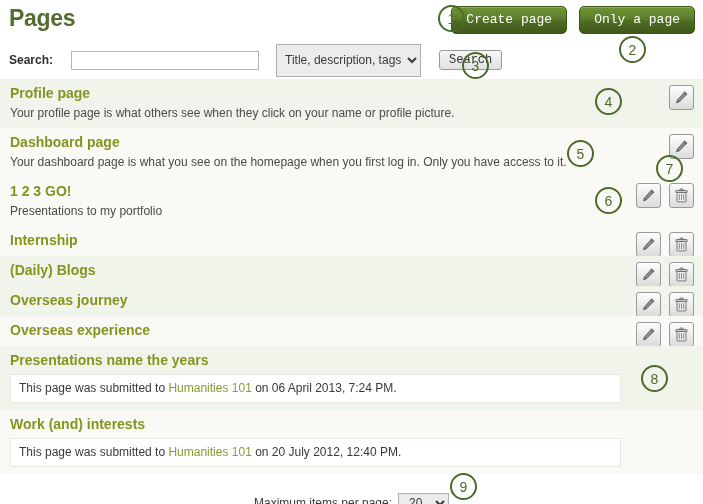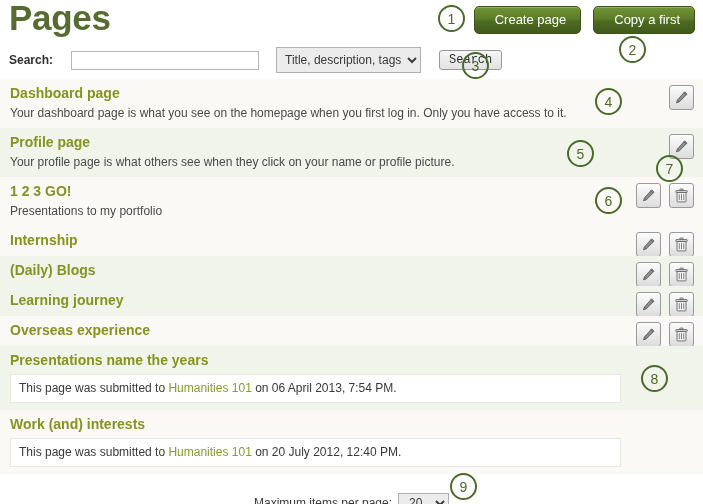--- a/index.html
+++ b/index.html
@@ -19,44 +19,44 @@
 
   
   .header {
     position: relative;
     height: 44px;
   }
   .page-title {
     position: absolute;
     left: 9px;
     top: 2px;
-    font-size: 35px;
+    font-size: 23px;
     font-weight: bold;
     color: #556b2f;
     letter-spacing: -0.3px;
     line-height: 32px;
   }
   .header-buttons {
     position: absolute;
     right: 8px;
     top: 6px;
     display: flex;
     gap: 12px;
   }
   .btn-green {
     background: linear-gradient(to bottom, #6f9434 0%, #5d7d2a 45%, #4e6b22 55%, #41591b 100%);
     border: 1px solid #3d5419;
     border-radius: 5px;
     color: #ffffff;
     font-size: 13px;
     font-weight: normal;
-    padding: 5px 14px 6px 20px;
+    padding: 5px 14px 6px 14px;
     cursor: pointer;
     box-shadow: 0 1px 0 rgba(255,255,255,0.25) inset;
-    font-family: Liberation Sans, sans-serif;
+    font-family: Liberation Mono, monospace;
     line-height: 15px;
   }
 
   
   .searchbar {
     position: relative;
     height: 32px;
     padding-left: 9px;
     display: flex;
     align-items: center;
@@ -74,21 +74,21 @@
     border: 1px solid #b6b6b6;
     background: #ffffff;
     font-size: 12px;
     font-family: "Liberation Sans", sans-serif;
     padding: 1px 3px;
     box-sizing: border-box;
     color: #333;
   }
   .search-select {
     margin-left: 5px;
-    height: 26px;
+    height: 33px;
     border: 1px solid #b0b0b0;
     background: #ececec;
     font-size: 12px;
     font-family: "Liberation Sans", sans-serif;
     color: #3a3a3a;
     padding: 1px 2px 1px 4px;
     box-sizing: border-box;
   }
   .search-button {
     margin-left: 6px;
@@ -214,54 +214,54 @@
     box-sizing: border-box;
   }
 </style>
 </head>
 <body>
 
 <div class="header">
   <div class="page-title">Pages</div>
   <div class="header-buttons">
     <button class="btn-green">Create page</button>
-    <button class="btn-green">Copy a first</button>
+    <button class="btn-green">Only a page</button>
   </div>
 </div>
 
 <div class="searchbar">
   <span class="search-label">Search:</span>
   <input class="search-input" type="text" value="" style="">
   <select class="search-select"><option>Title, description, tags</option><option>Tags only</option></select>
   <button class="search-button">Search</button>
 </div>
 
 <div class="page-list">
+    <div class="page-row alt-a"><a class="row-title olive">Profile page</a><div class="row-desc">Your profile page is what others see when they click on your name or profile picture.</div><div class="row-actions">
+        <button class="icon-btn">
+          <span>
+            <svg width="15" height="15" viewBox="0 0 16 16">
+              <path d="M11.4 1.9 L13.9 4.4 L5.6 12.7 L2.6 13.7 L3.6 10.7 Z" fill="#8c8c8c" stroke="#5f5f5f" stroke-width="0.9" stroke-linejoin="round"></path>
+              <path d="M3.6 10.7 L5.6 12.7" stroke="#5f5f5f" stroke-width="0.9"></path>
+              <path d="M10.4 2.9 L12.9 5.4" stroke="#5f5f5f" stroke-width="0.9"></path>
+            </svg>
+          </span>
+        </button>
+      </div></div>
     <div class="page-row alt-b"><a class="row-title olive">Dashboard page</a><div class="row-desc">Your dashboard page is what you see on the homepage when you first log in. Only you have access to it.</div><div class="row-actions">
         <button class="icon-btn">
           <span>
             <svg width="15" height="15" viewBox="0 0 16 16">
               <path d="M11.4 1.9 L13.9 4.4 L5.6 12.7 L2.6 13.7 L3.6 10.7 Z" fill="#8c8c8c" stroke="#5f5f5f" stroke-width="0.9" stroke-linejoin="round"></path>
               <path d="M3.6 10.7 L5.6 12.7" stroke="#5f5f5f" stroke-width="0.9"></path>
               <path d="M10.4 2.9 L12.9 5.4" stroke="#5f5f5f" stroke-width="0.9"></path>
             </svg>
           </span>
         </button>
       </div></div>
-    <div class="page-row alt-a"><a class="row-title olive">Profile page</a><div class="row-desc">Your profile page is what others see when they click on your name or profile picture.</div><div class="row-actions">
-        <button class="icon-btn">
-          <span>
-            <svg width="15" height="15" viewBox="0 0 16 16">
-              <path d="M11.4 1.9 L13.9 4.4 L5.6 12.7 L2.6 13.7 L3.6 10.7 Z" fill="#8c8c8c" stroke="#5f5f5f" stroke-width="0.9" stroke-linejoin="round"></path>
-              <path d="M3.6 10.7 L5.6 12.7" stroke="#5f5f5f" stroke-width="0.9"></path>
-              <path d="M10.4 2.9 L12.9 5.4" stroke="#5f5f5f" stroke-width="0.9"></path>
-            </svg>
-          </span>
-        </button>
-      </div></div>
     <div class="page-row alt-b"><a class="row-title olive">1 2 3 GO!</a><div class="row-desc">Presentations to my portfolio</div><div class="row-actions">
         <button class="icon-btn">
           <span>
             <svg width="15" height="15" viewBox="0 0 16 16">
               <path d="M11.4 1.9 L13.9 4.4 L5.6 12.7 L2.6 13.7 L3.6 10.7 Z" fill="#8c8c8c" stroke="#5f5f5f" stroke-width="0.9" stroke-linejoin="round"></path>
               <path d="M3.6 10.7 L5.6 12.7" stroke="#5f5f5f" stroke-width="0.9"></path>
               <path d="M10.4 2.9 L12.9 5.4" stroke="#5f5f5f" stroke-width="0.9"></path>
             </svg>
           </span>
         </button>
@@ -311,21 +311,21 @@
           <span>
             <svg width="15" height="16" viewBox="0 0 16 17">
               <rect x="3.2" y="4.6" width="9.6" height="10.2" rx="0.8" fill="#f2f2f2" stroke="#5f5f5f" stroke-width="0.9"></rect>
               <rect x="1.9" y="2.7" width="12.2" height="2.1" rx="0.6" fill="#d8d8d8" stroke="#5f5f5f" stroke-width="0.9"></rect>
               <rect x="6.2" y="1.1" width="3.6" height="1.6" rx="0.4" fill="#d8d8d8" stroke="#5f5f5f" stroke-width="0.9"></rect>
               <path d="M5.6 6.6 L5.6 12.9 M8 6.6 L8 12.9 M10.4 6.6 L10.4 12.9" stroke="#6e6e6e" stroke-width="0.9"></path>
             </svg>
           </span>
         </button>
       </div></div>
-    <div class="page-row alt-a"><a class="row-title olive">Learning journey</a><div class="row-actions">
+    <div class="page-row alt-a"><a class="row-title olive">Overseas journey</a><div class="row-actions">
         <button class="icon-btn">
           <span>
             <svg width="15" height="15" viewBox="0 0 16 16">
               <path d="M11.4 1.9 L13.9 4.4 L5.6 12.7 L2.6 13.7 L3.6 10.7 Z" fill="#8c8c8c" stroke="#5f5f5f" stroke-width="0.9" stroke-linejoin="round"></path>
               <path d="M3.6 10.7 L5.6 12.7" stroke="#5f5f5f" stroke-width="0.9"></path>
               <path d="M10.4 2.9 L12.9 5.4" stroke="#5f5f5f" stroke-width="0.9"></path>
             </svg>
           </span>
         </button>
         <button class="icon-btn">
@@ -353,21 +353,21 @@
           <span>
             <svg width="15" height="16" viewBox="0 0 16 17">
               <rect x="3.2" y="4.6" width="9.6" height="10.2" rx="0.8" fill="#f2f2f2" stroke="#5f5f5f" stroke-width="0.9"></rect>
               <rect x="1.9" y="2.7" width="12.2" height="2.1" rx="0.6" fill="#d8d8d8" stroke="#5f5f5f" stroke-width="0.9"></rect>
               <rect x="6.2" y="1.1" width="3.6" height="1.6" rx="0.4" fill="#d8d8d8" stroke="#5f5f5f" stroke-width="0.9"></rect>
               <path d="M5.6 6.6 L5.6 12.9 M8 6.6 L8 12.9 M10.4 6.6 L10.4 12.9" stroke="#6e6e6e" stroke-width="0.9"></path>
             </svg>
           </span>
         </button>
       </div></div>
-    <div class="page-row alt-a"><a class="row-title olive">Presentations name the years</a><div class="submitted-box"><span>This page was submitted to </span><a class="submitted-link">Humanities 101</a><span> on 06 April 2013, 7:54 PM.</span></div></div>
+    <div class="page-row alt-a"><a class="row-title olive">Presentations name the years</a><div class="submitted-box"><span>This page was submitted to </span><a class="submitted-link">Humanities 101</a><span> on 06 April 2013, 7:24 PM.</span></div></div>
     <div class="page-row alt-b"><a class="row-title olive">Work (and) interests</a><div class="submitted-box"><span>This page was submitted to </span><a class="submitted-link">Humanities 101</a><span> on 20 July 2012, 12:40 PM.</span></div></div>
   </div>
 
 <div class="footer">
   <span class="footer-label">Maximum items per page:</span>
   <select class="footer-select"><option>10</option><option selected="">20</option><option>50</option><option>100</option></select>
 </div>
 
 <div id="callout-layer">
     <div class="callout" style="left: 438px; top: 5px;">1</div>

